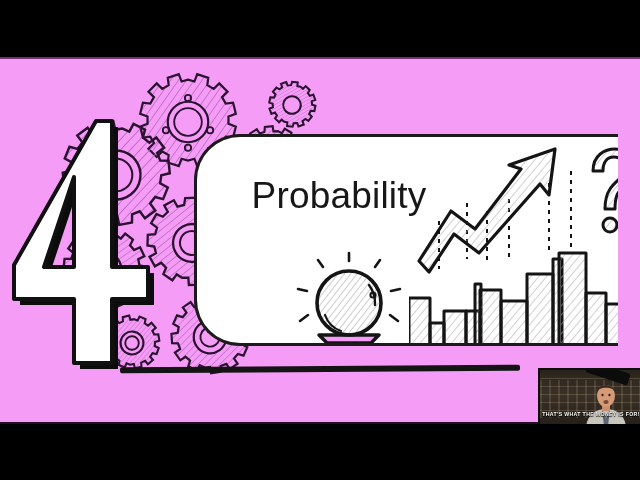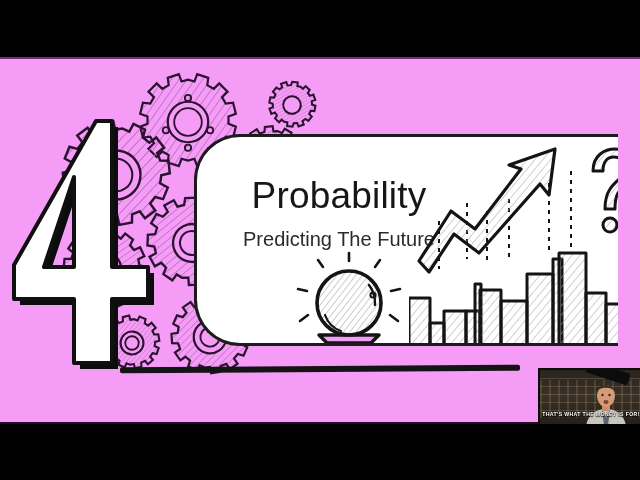--- a/index.html
+++ b/index.html
@@ -167,21 +167,20 @@
 
         <path d="M104,4 L104,150 L140,150 L140,182 L104,182 L104,246
                  L66,246 L66,182 L6,182 L6,148 L88,4 Z
                  M66,150 L66,60 L36,150 Z" fill="#ffffff" stroke="#101010" stroke-width="4" stroke-linejoin="round" fill-rule="evenodd"></path>
       </svg>
     </div>
 
     <div id="card">
 
       <div id="card-title">Probability</div>
-      <div id="card-sub">Predicting The Future</div>
 
       <div id="ball">
         <svg viewBox="0 0 108 96" xmlns="http://www.w3.org/2000/svg">
           <defs>
             <pattern id="bhatch" width="5" height="5" patternTransform="rotate(38)" patternUnits="userSpaceOnUse">
               <line x1="0" y1="0" x2="0" y2="5" stroke="#9a9a9a" stroke-width="1"></line>
             </pattern>
           </defs>
 
           <g stroke="#141414" stroke-width="2.6" stroke-linecap="round">

